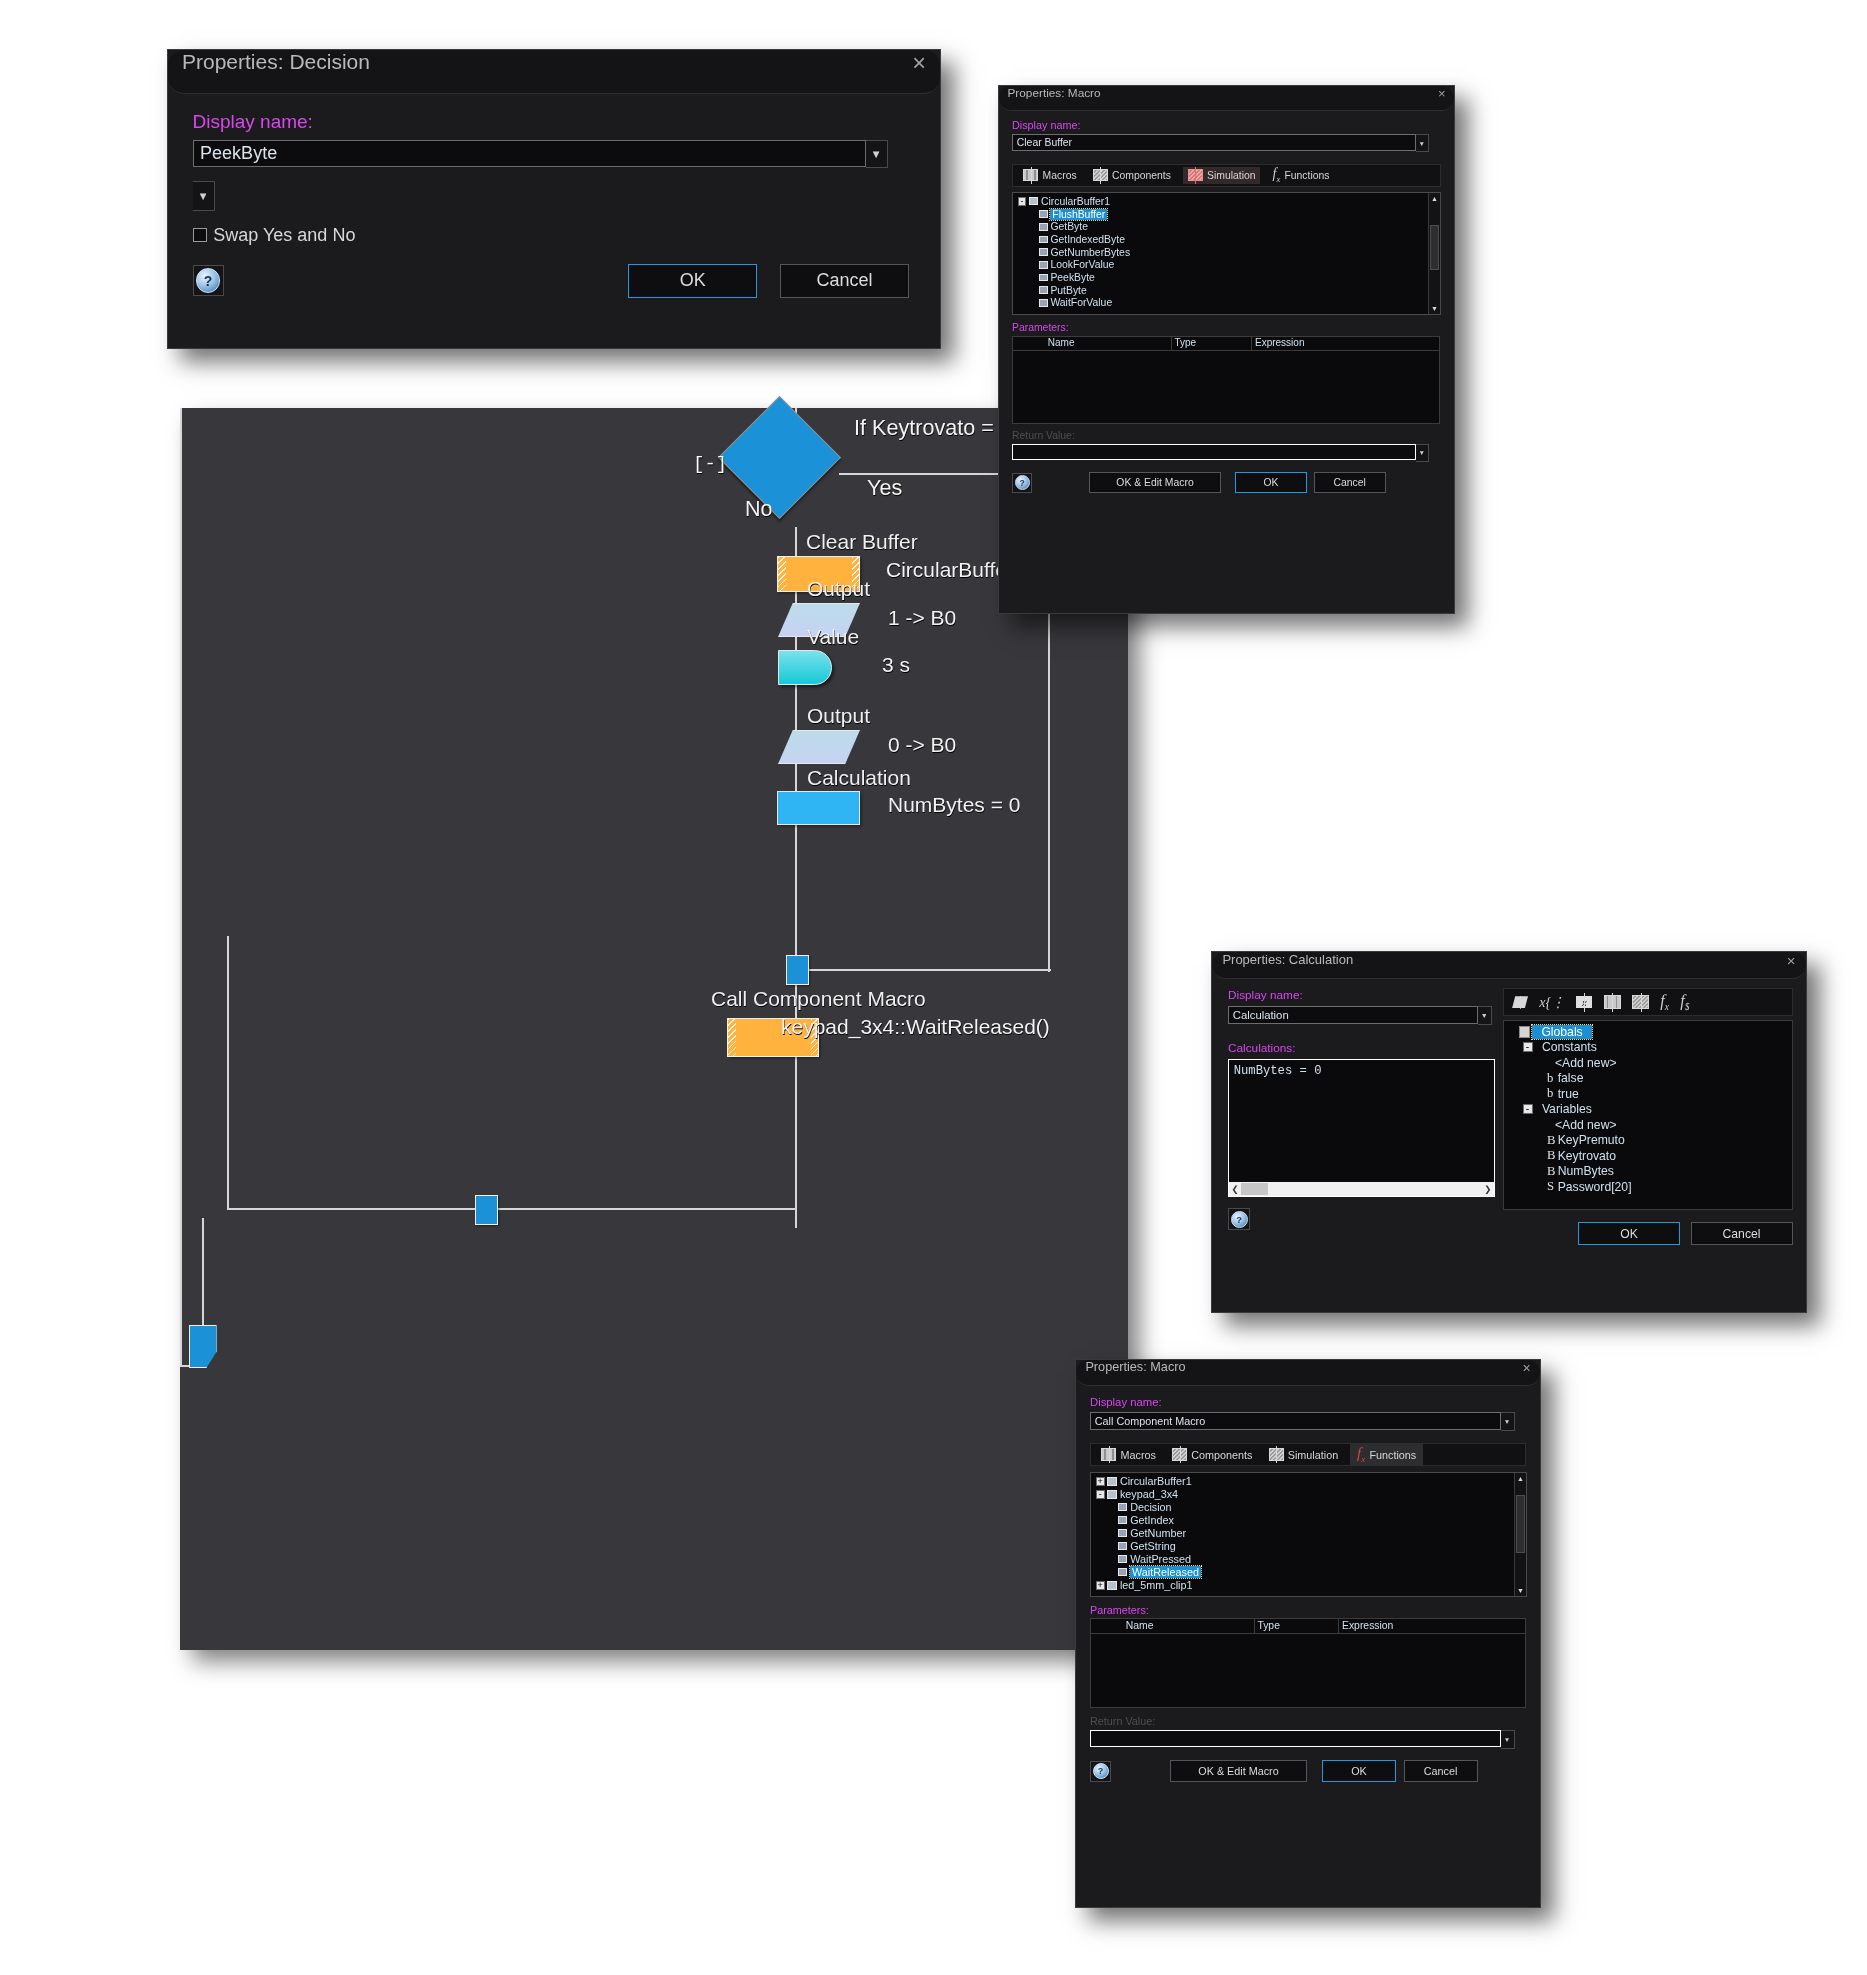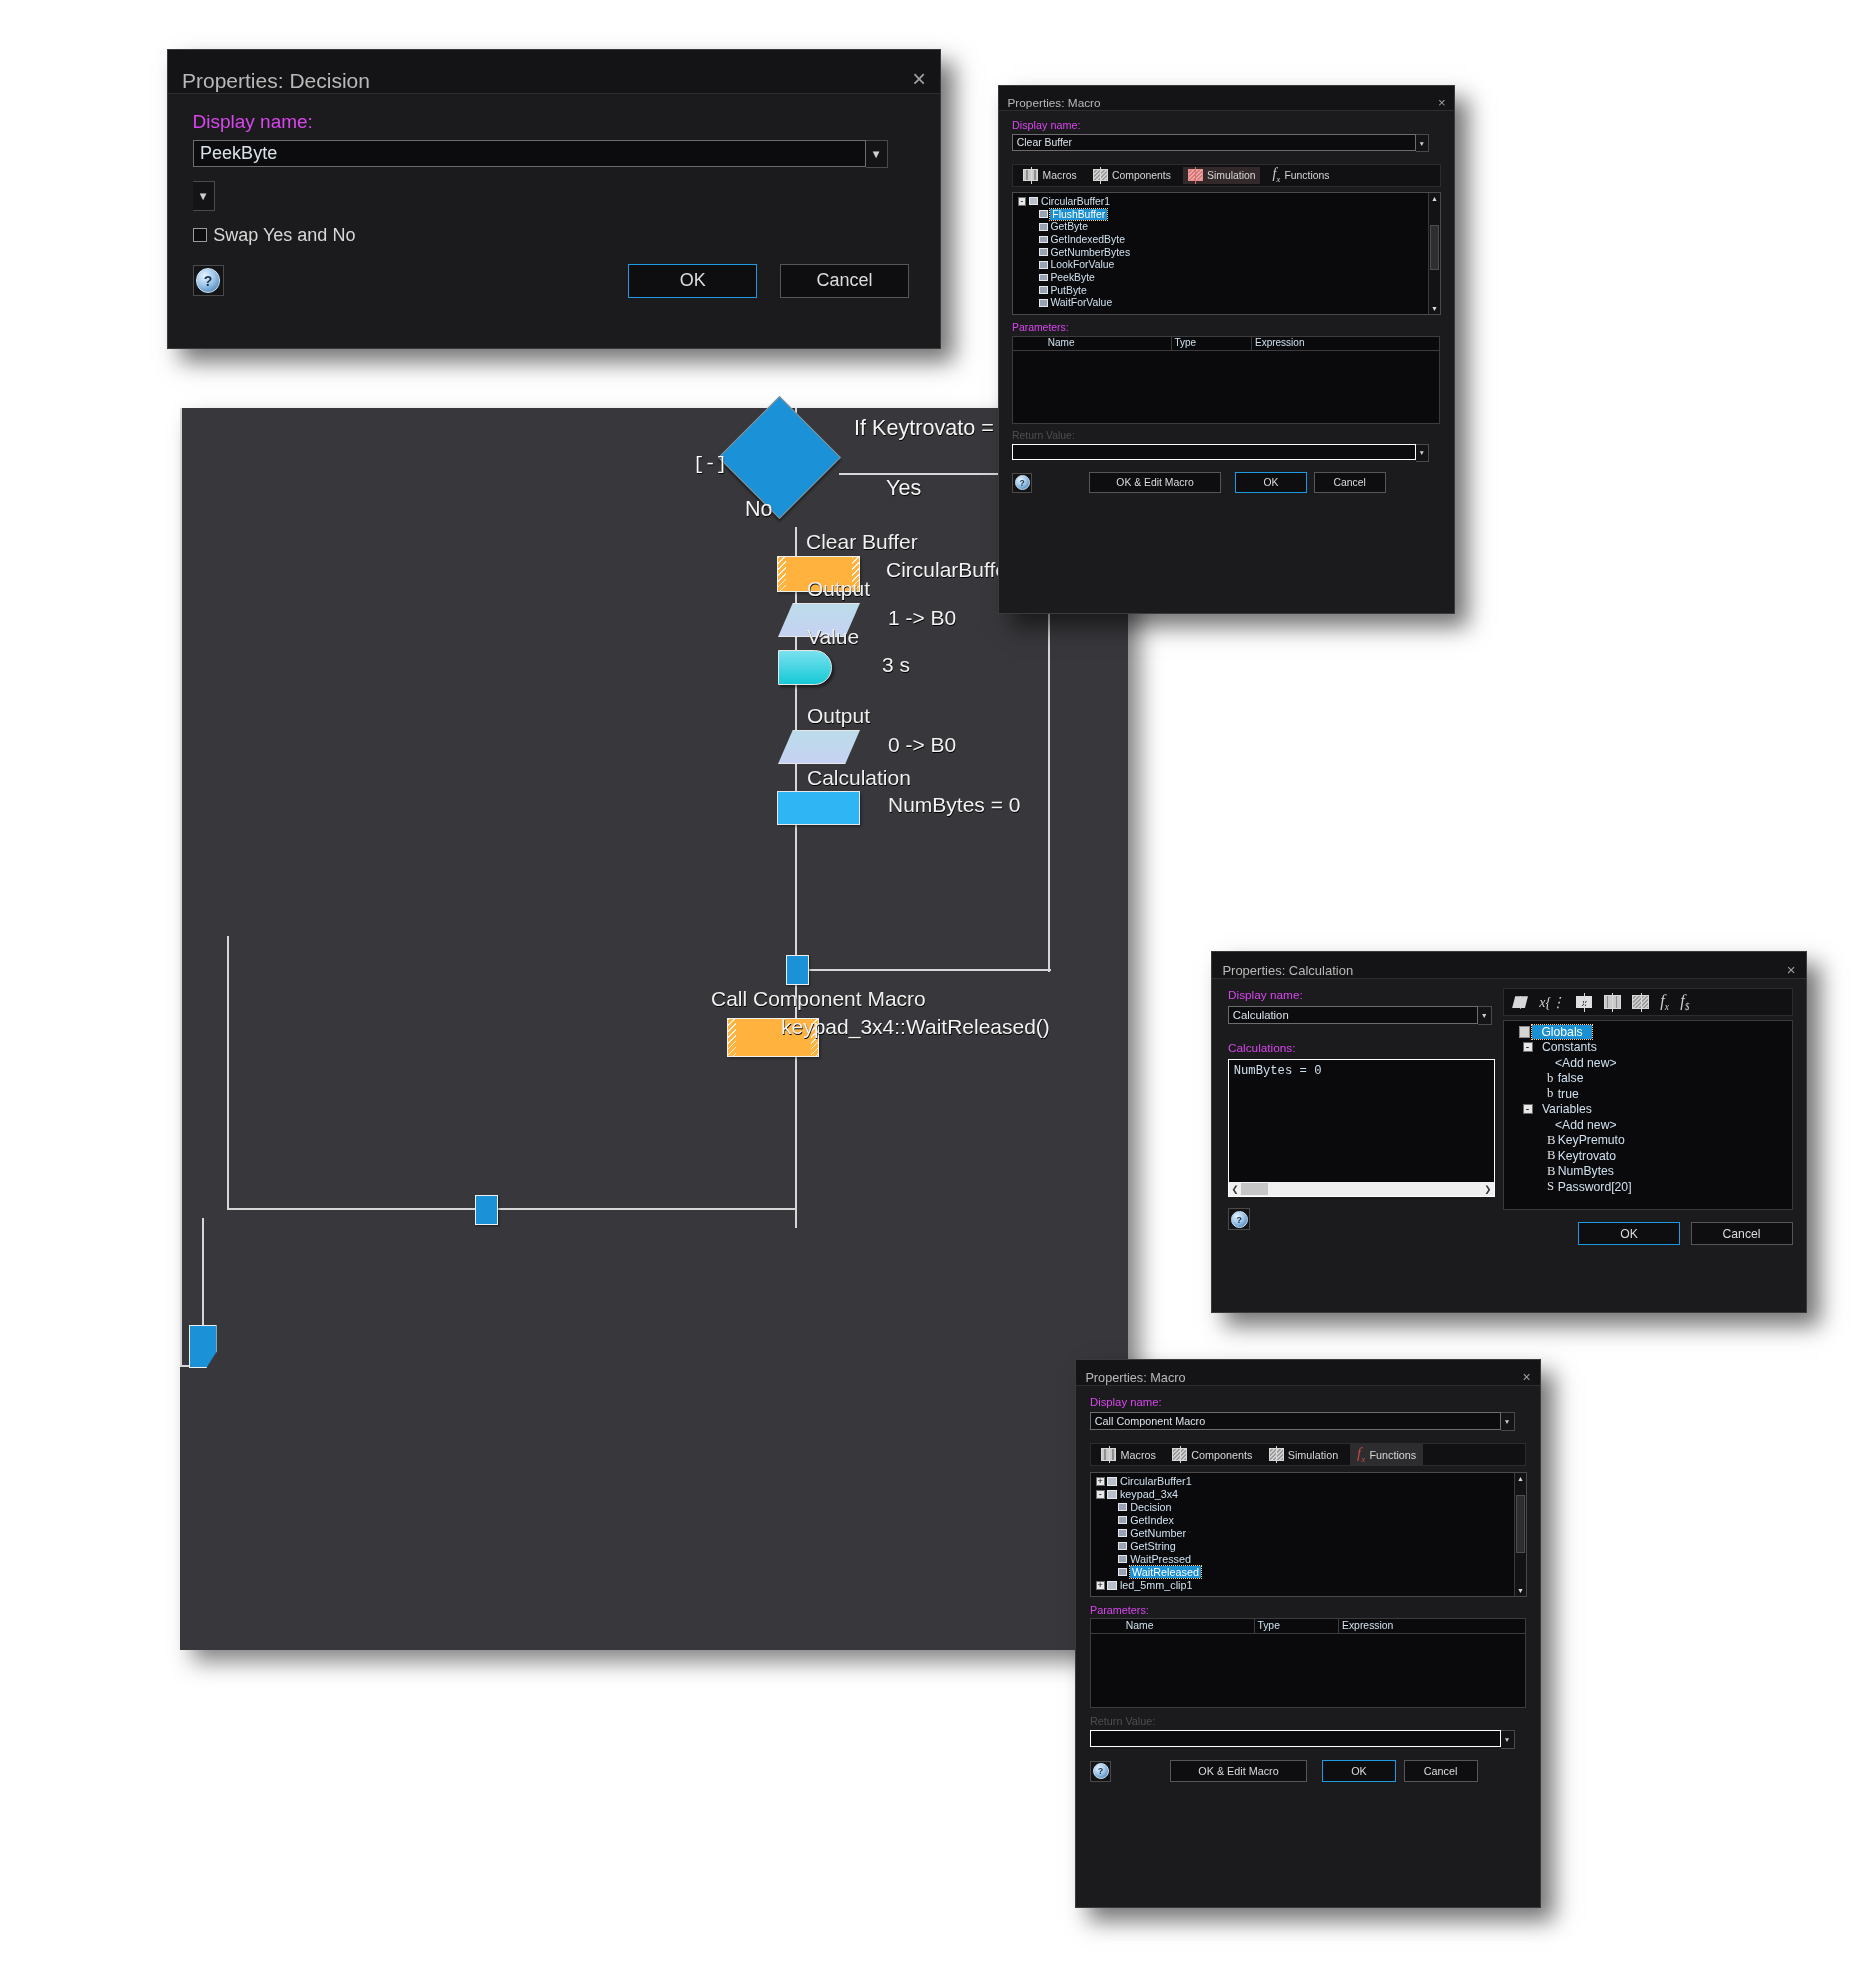--- a/index.html
+++ b/index.html
@@ -2,22 +2,22 @@
 <html style="font-size:7.5px"><head>
 <meta charset="utf-8">
 <style>
   html,body{margin:0;padding:0;background:#ffffff;}
   body{font-family:"Liberation Sans",sans-serif;}
   #stage{position:relative;width:1867px;height:1975px;background:#fff;overflow:hidden;}
 
   
   .dlg{position:absolute;background:#1b1b1d;border:0.5px solid #3a3a3c;
        box-shadow:13px 13px 21.6px rgba(0,0,0,.55);color:#d8d8d8;}
-  .dlg .title-bar{display:flex;align-items:flex-end;justify-content:space-between;
-       background:#141416;border-bottom:0.5px solid #2e2e30;}
+  .dlg .title-bar{display:flex;align-items:flex-start;justify-content:space-between;
+       background:#141416;border-bottom:0.5px solid #2e2e30;border-radius:16px;}
   .dlg .title-txt{color:#b9b9b9;}
   .dlg .close-x{color:#a0a0a0;cursor:default;}
   .dlg .body{position:relative;}
 
   .lbl{color:#d946ef;display:block;}
   .field{display:flex;align-items:stretch;}
   .txtbox{background:#0c0c0e;border:0.5px solid #6d6d6f;color:#dbe3ea;
           display:flex;align-items:center;overflow:hidden;white-space:nowrap;}
   .txtbox.mono{font-family:"Liberation Mono",monospace;color:#cfe0ee;}
   .txtbox.focused{border:0.9px solid #ffffff;}
@@ -114,21 +114,21 @@
     <div class="wire" style="left:47px;top:800px;width:570px;height:2.4px;"></div>
     <div class="wire" style="left:47px;top:528px;width:2.4px;height:273px;"></div>
     <div class="wire" style="left:21.6px;top:810px;width:2.4px;height:149px;"></div>
     <div class="wire" style="left:0px;top:957px;width:24px;height:2.4px;"></div>
     <div class="wire" style="left:0px;top:0px;width:1.9px;height:959px;"></div>
 
     <div class="diamond" style="left:556px;top:5.6px;width:85px;height:85px;"></div>
     <div class="collapse" style="left:513px;top:45px;font-size:19px;">[-]</div>
     <div class="collapse" style="left:882px;top:84px;font-size:19px;">[-]</div>
     <div class="lbl-expr" style="left:674px;top:6.6px;font-size:21.6px;">If  Keytrovato = 1 ?</div>
-    <div class="lbl-yn" style="left:687px;top:67px;font-size:21.6px;margin-left:19px;">Yes</div>
+    <div class="lbl-yn" style="left:687px;top:67px;font-size:21.6px;">Yes</div>
     <div class="lbl-yn" style="left:565px;top:88px;font-size:21.6px;">No</div>
 
     <div class="lbl-name" style="left:626px;top:122px;font-size:21px;">Clear Buffer</div>
     <div class="macrobox" style="left:597px;top:148px;width:81px;height:34px;">
       <div class="hs" style="left:0;"></div>
       <div class="hs" style="right:0;"></div>
     </div>
     <div class="lbl-expr" style="left:706px;top:150px;font-size:21px;">CircularBuffer1::FlushBuffer()</div>
 
     <div class="lbl-name" style="left:627px;top:169px;font-size:21px;">Output</div>

